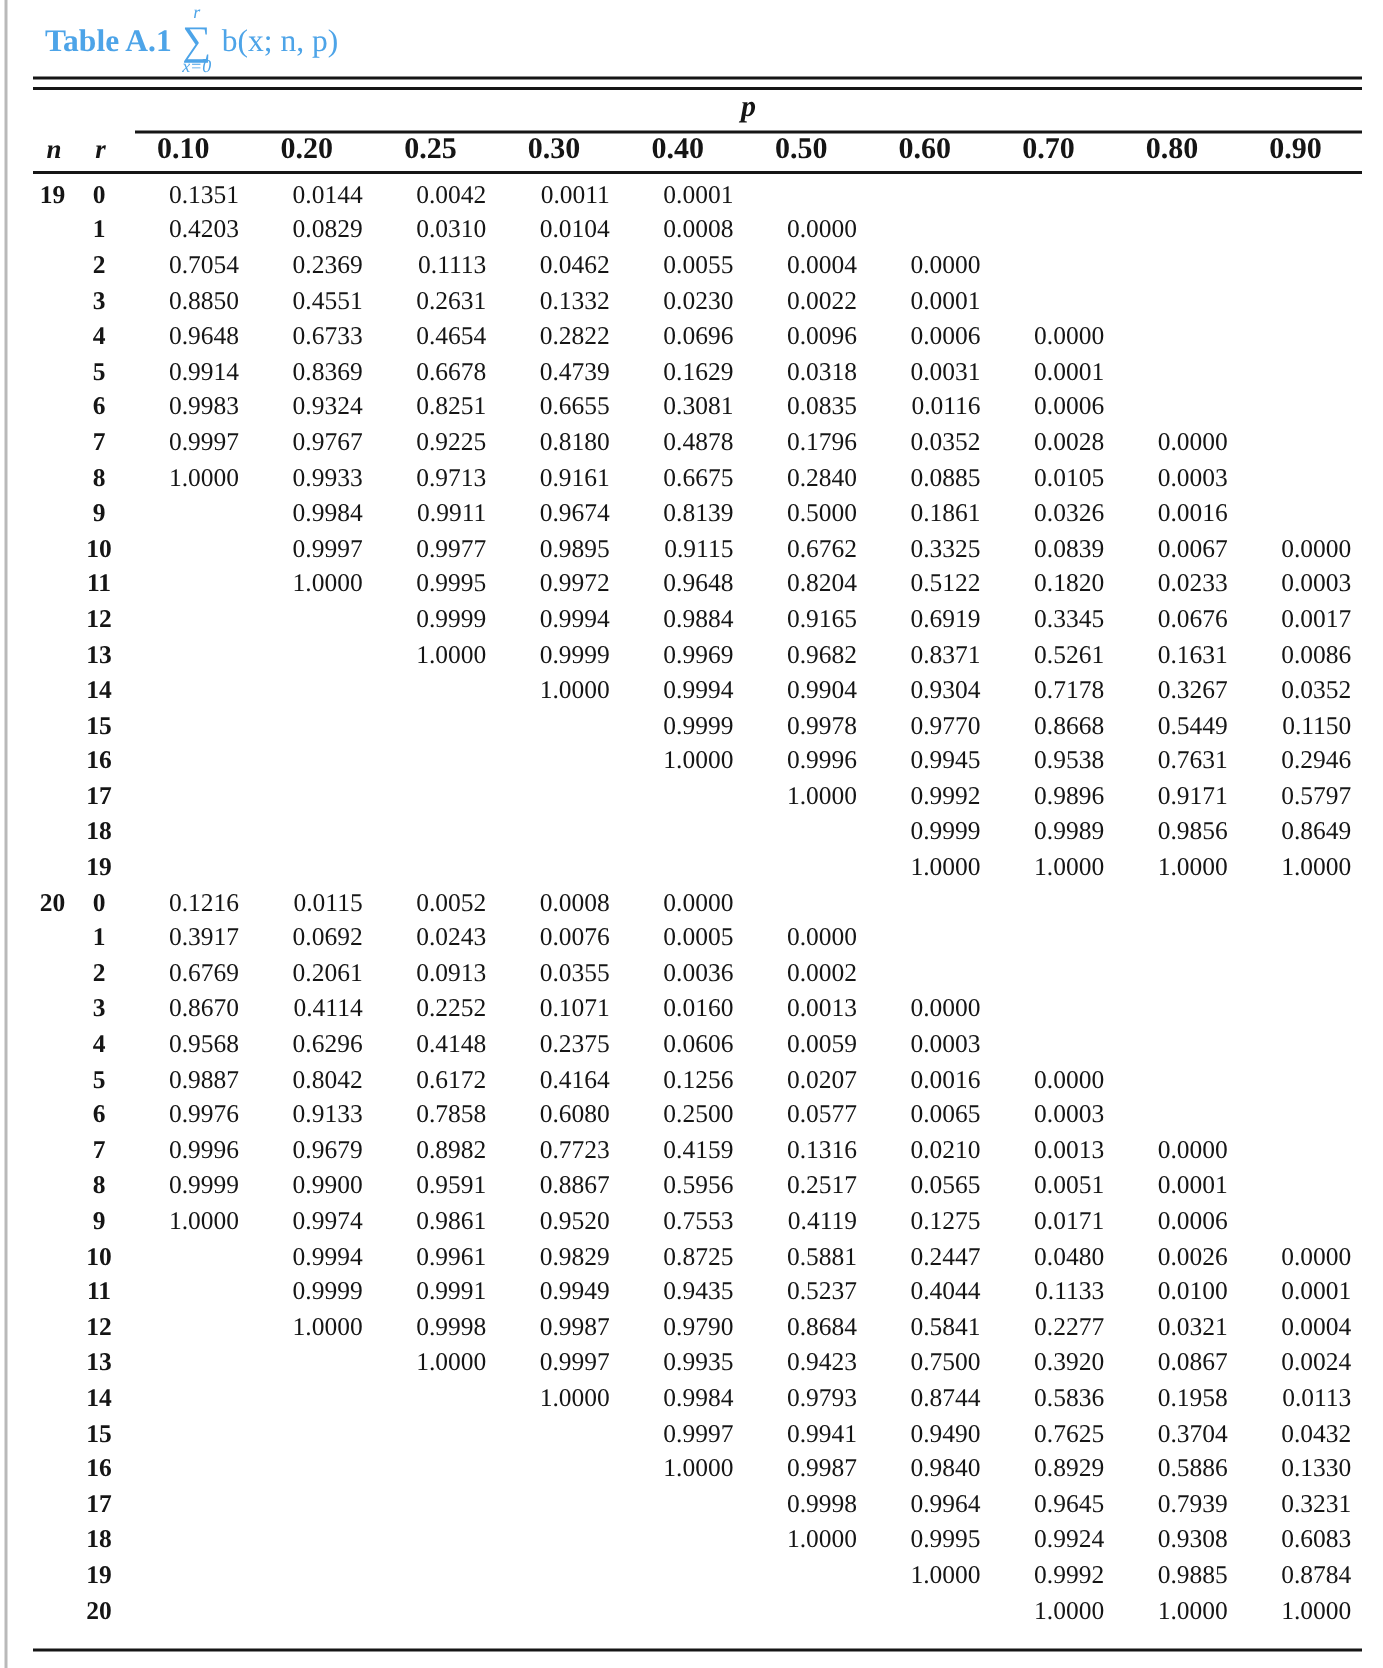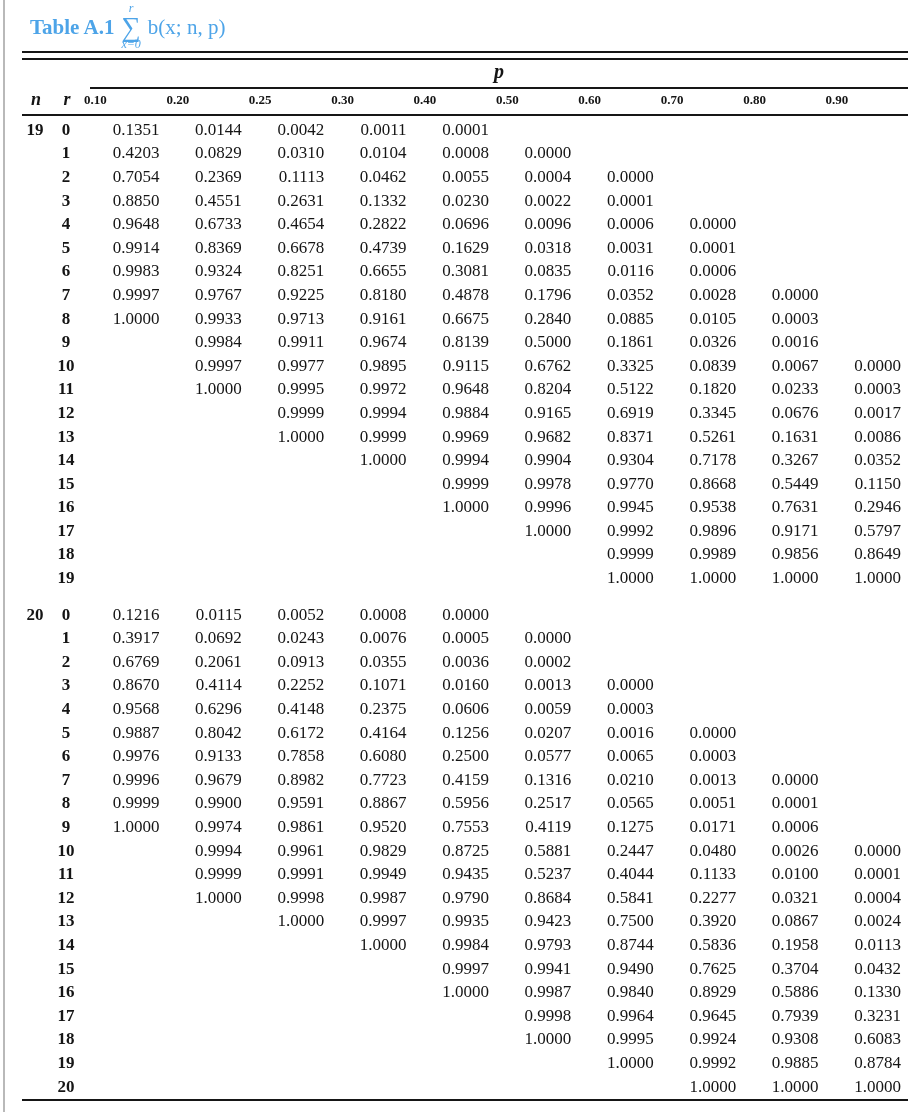--- a/index.html
+++ b/index.html
@@ -34,24 +34,24 @@
     text-align:center; font-weight:bold; font-style:italic; font-size:20px;
   }
 
   .grid-row {
     display:grid;
     grid-template-columns:28px 34px repeat(10, 82.4px);
     height:23.6px; align-items:center;
   }
   .header-row { position:absolute; left:22px; top:88px; width:886px; font-weight:bold; }
   .header-row .hnr { font-style:italic; text-align:center; font-size:18px; }
-  .header-row .hp  { text-align:left; padding-right:6px; font-size:13px; }
+  .header-row .hp  { text-align:center; padding-right:6px; font-size:20px; }
 
   .table-body { position:absolute; left:21px; top:118px; width:886px; }
-  .section2 { margin-top:13px; }
+  .section2 { }
 
   .ncell, .rcell { font-weight:bold; text-align:center; font-size:17px; }
   .vcell { text-align:right; padding-right:6px; font-size:17px; }
 </style>
 </head>
 <body>
 
 <div class="page-edge"></div>
 
 <div class="title">

